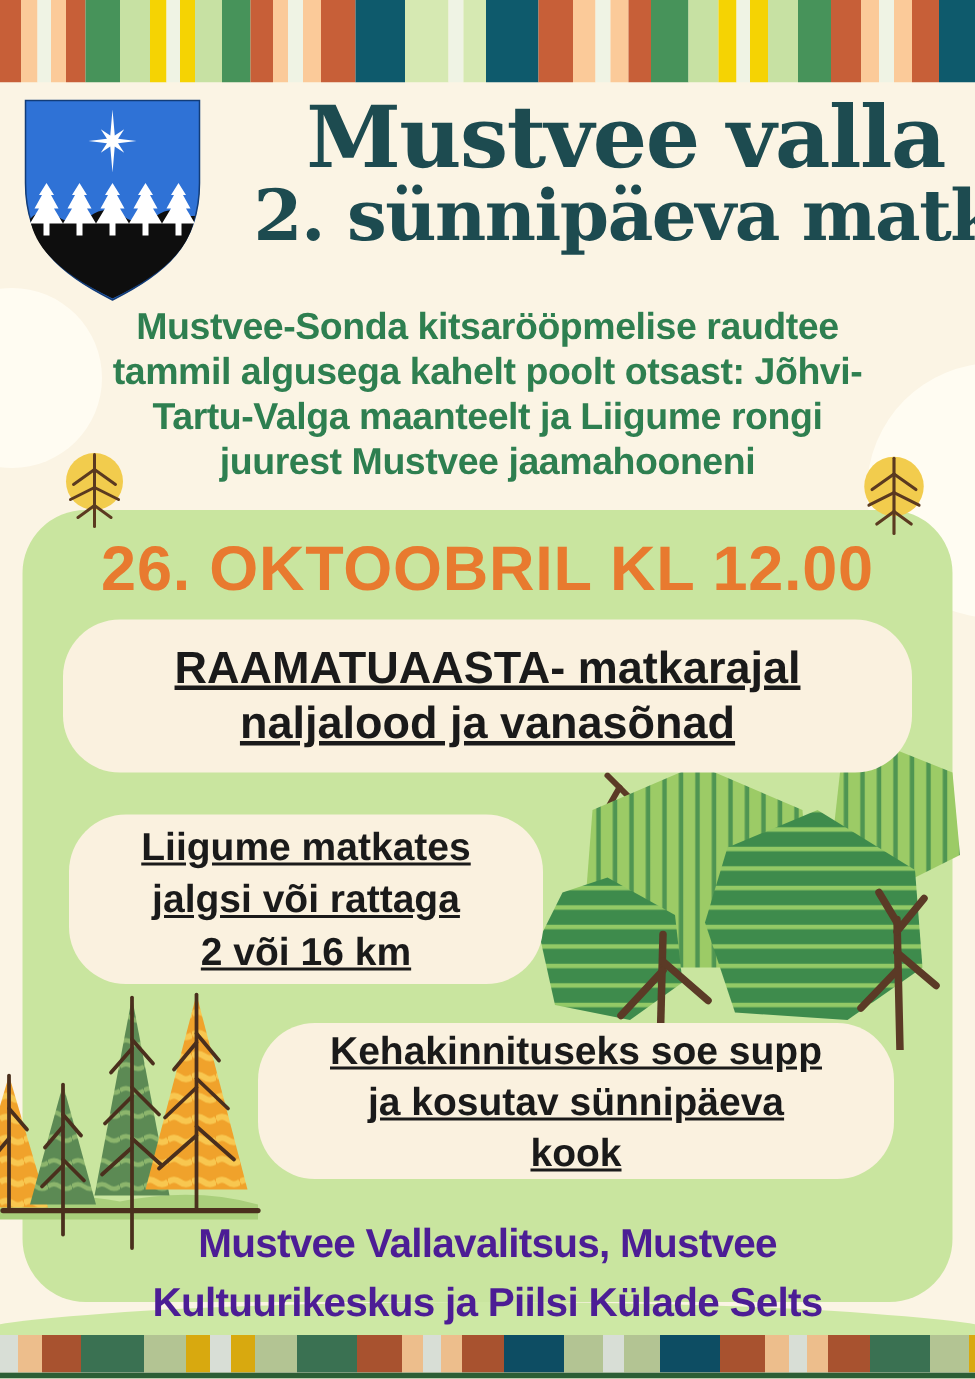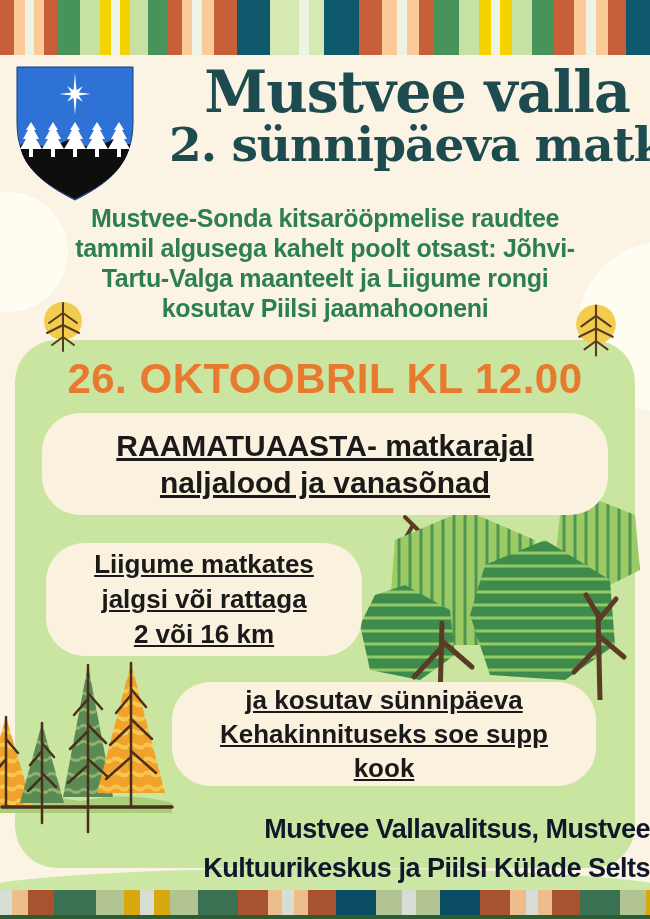--- a/index.html
+++ b/index.html
@@ -28,21 +28,21 @@
   
   .panel{left:15px;top:340px;width:620px;height:528px;background:#C9E59F;border-radius:42px;}
   .date{left:15px;top:355px;width:620px;text-align:center;color:#E87A2F;
         font-size:42px;letter-spacing:0.5px;}
   .infobox{background:#FAF1DF;border-radius:38px;text-align:center;color:#1A1A1A;
            display:flex;flex-direction:column;justify-content:center;text-decoration:underline;}
   .box1{left:42px;top:413px;width:566px;height:102px;font-size:30px;line-height:37px;}
   .box2{left:46px;top:543px;width:316px;height:113px;font-size:26px;line-height:35px;}
   .box3{left:172px;top:682px;width:424px;height:104px;font-size:26px;line-height:34px;}
   
-  .footer{left:0;top:810px;width:650px;text-align:right;color:#0f172a;
+  .footer{left:0;top:810px;width:650px;text-align:center;color:#4c1d95;
           font-size:27px;line-height:39px;letter-spacing:-0.5px;z-index:4;}
   .hill{left:-35px;bottom:25px;width:720px;height:26px;background:#CDE8A4;
         border-top-left-radius:50% 100%;border-top-right-radius:50% 100%;z-index:1;}
   .z2{z-index:2;} .z3{z-index:3;} .z5{z-index:5;}
 </style>
 </head>
 <body>
 
 <div class="poster">
 
@@ -107,21 +107,21 @@
 
   <div class="abs title">
     <div class="l1">Mustvee valla</div>
     <div class="l2">2. sünnipäeva matk</div>
   </div>
 
   <div class="abs subtitle">
     <div>Mustvee-Sonda kitsarööpmelise raudtee</div>
     <div>tammil algusega kahelt poolt otsast: Jõhvi-</div>
     <div>Tartu-Valga maanteelt ja Liigume rongi</div>
-    <div>kosutav Piilsi jaamahooneni</div>
+    <div>juurest Mustvee jaamahooneni</div>
   </div>
 
   <svg class="abs z2" style="left:40px;top:300px;" width="46" height="52" viewBox="0 0 46 52">
     <circle cx="23" cy="21" r="19" fill="#F2CC4D"></circle>
     <g stroke="#5B3A20" stroke-width="2" fill="none" stroke-linecap="round">
       <path d="M23,51 L23,3"></path>
         <path d="M23,13 L9,23"></path>
         <path d="M23,13 L37,23"></path>
       <path d="M23,25 L7,33"></path>
         <path d="M23,25 L39,33"></path>
@@ -180,22 +180,22 @@
   <div class="abs infobox box1 z3">
     <div>RAAMATUAASTA- matkarajal</div>
     <div>naljalood ja vanasõnad</div>
   </div>
   <div class="abs infobox box2 z3">
     <div>Liigume matkates</div>
     <div>jalgsi või rattaga</div>
     <div>2 või 16 km</div>
   </div>
   <div class="abs infobox box3 z3">
+    <div>Kehakinnituseks soe supp</div>
     <div>ja kosutav sünnipäeva</div>
-    <div>Kehakinnituseks soe supp</div>
     <div>kook</div>
   </div>
 
   <svg class="abs z3" style="left:0;top:655px;" width="190" height="185" viewBox="0 0 190 185">
     <defs>
       <pattern id="ostripe" width="16" height="14" patternUnits="userSpaceOnUse">
         <rect width="16" height="14" fill="#F0A22B"></rect>
         <path d="M0,7 Q4,4 8,7 T16,7" stroke="#F8C750" stroke-width="4" fill="none"></path>
       </pattern>
       <pattern id="gstripe" width="16" height="16" patternUnits="userSpaceOnUse">

